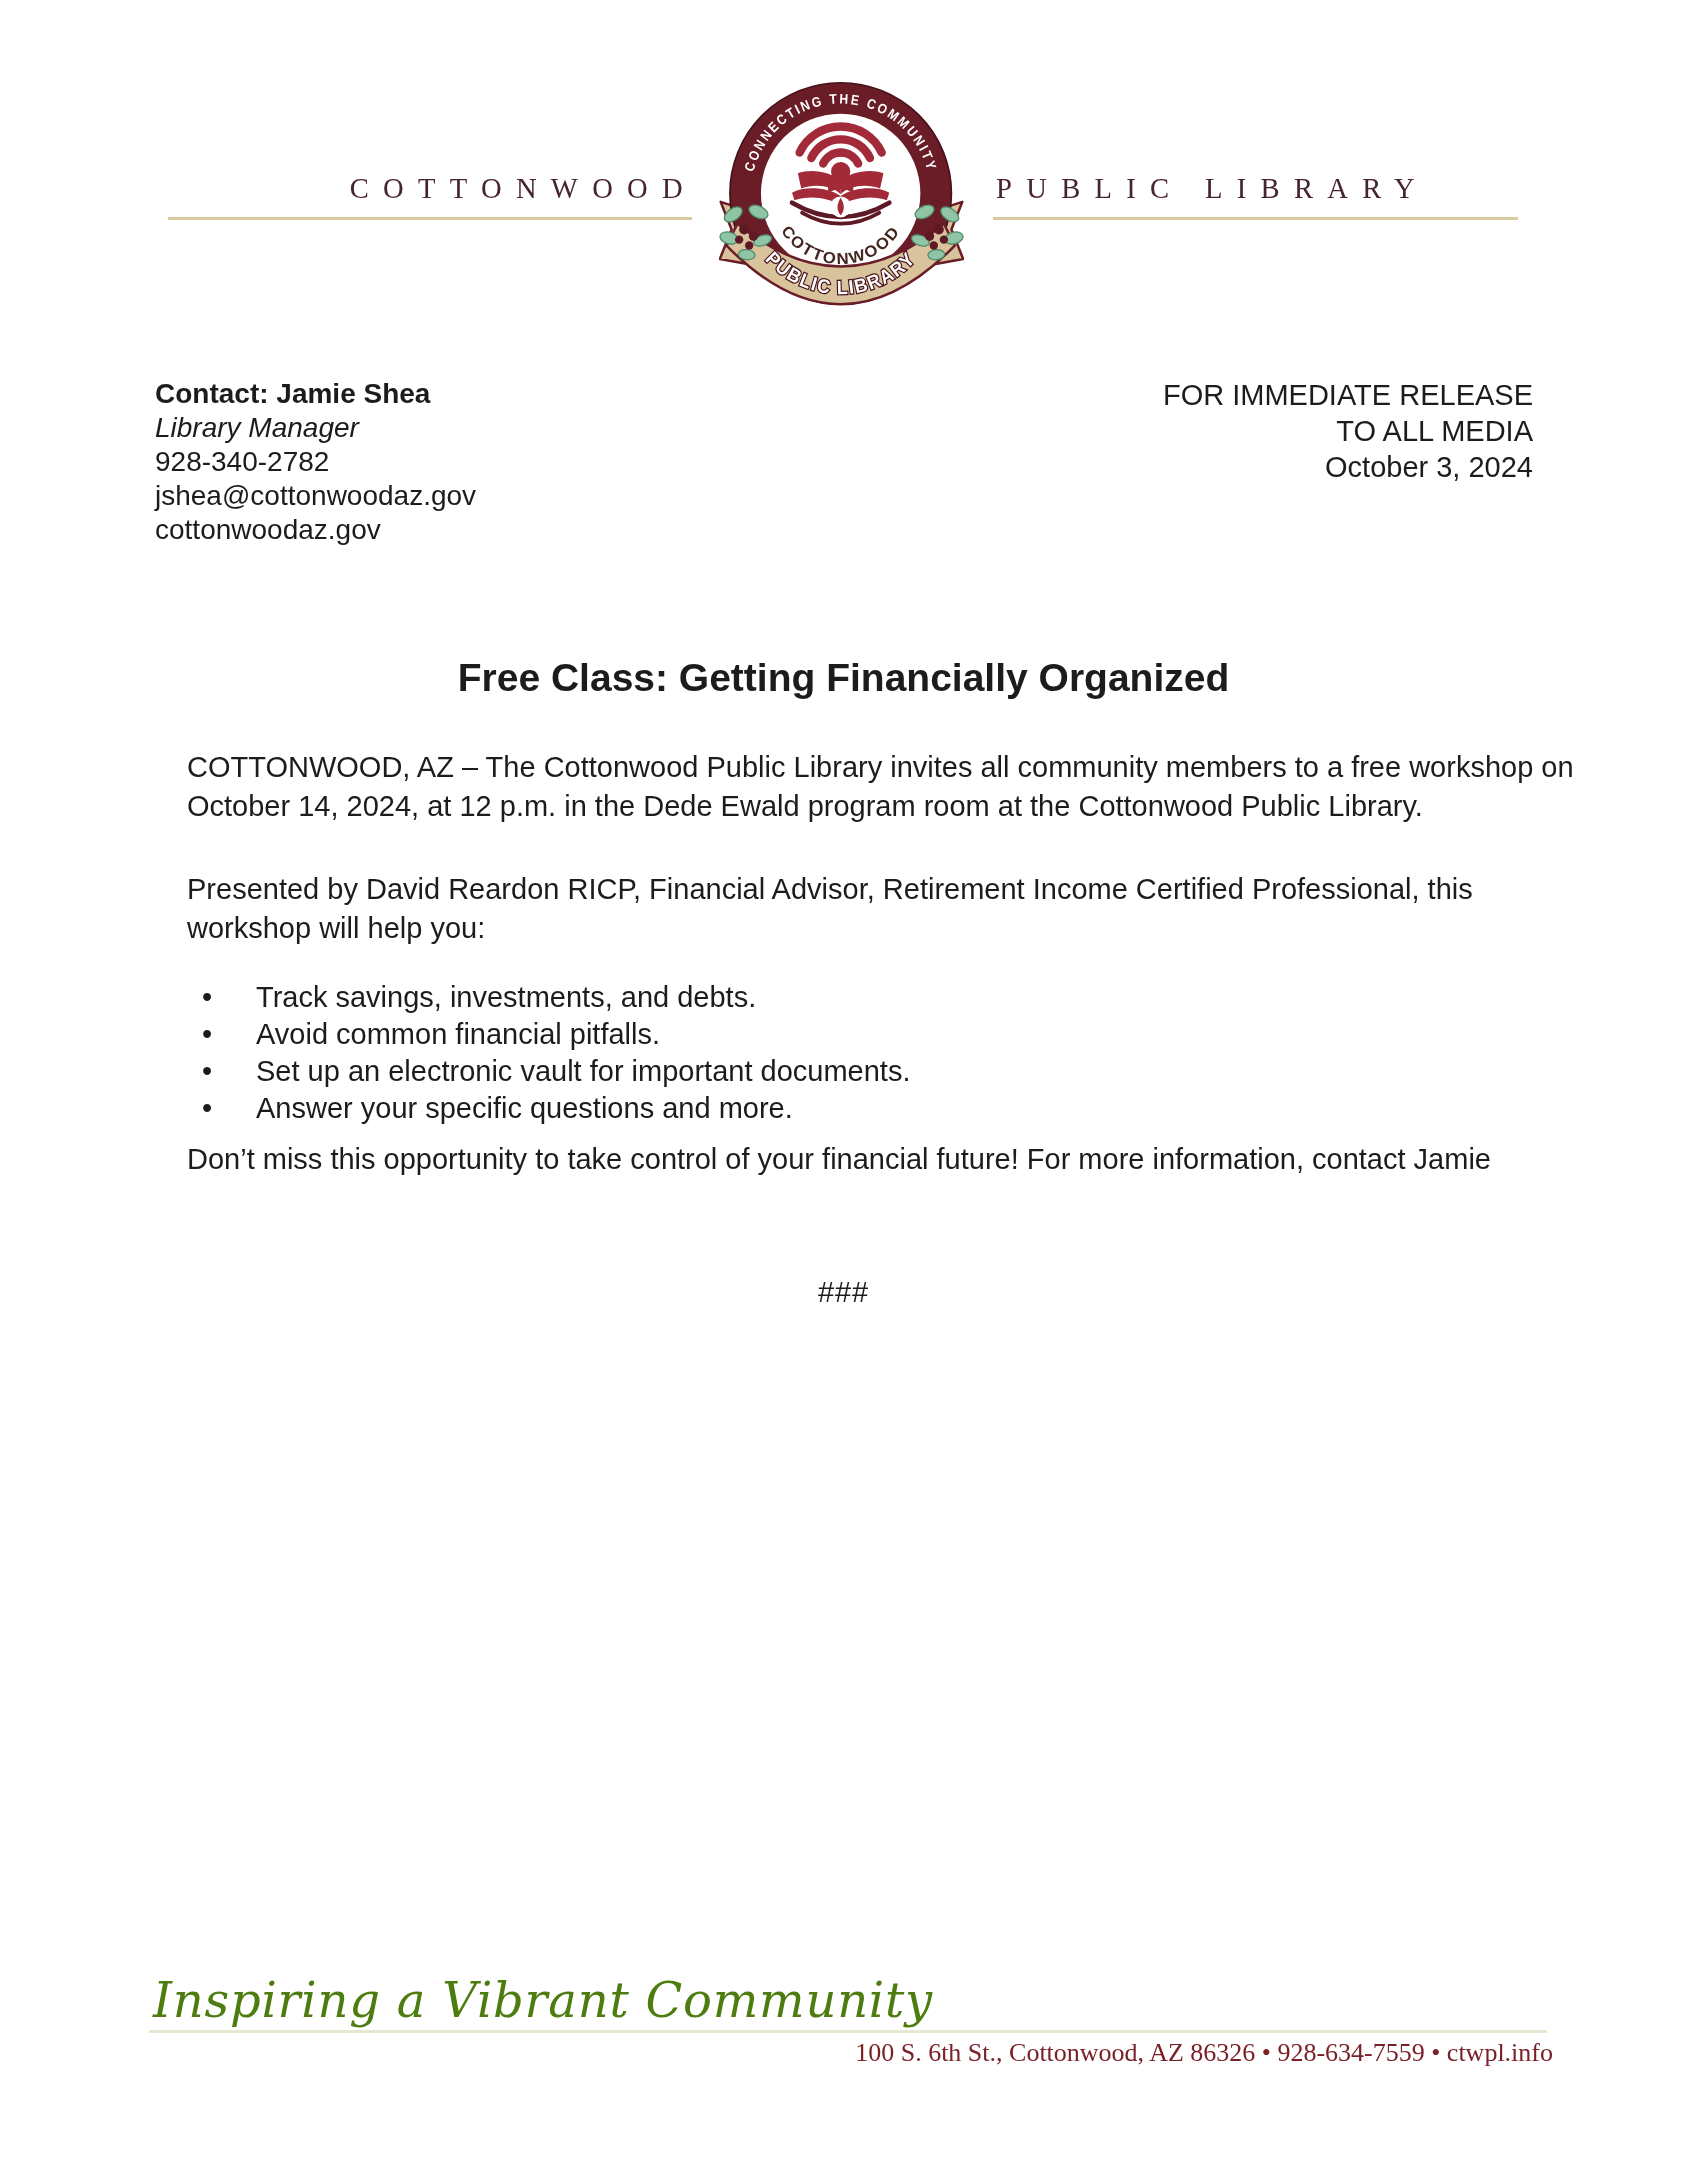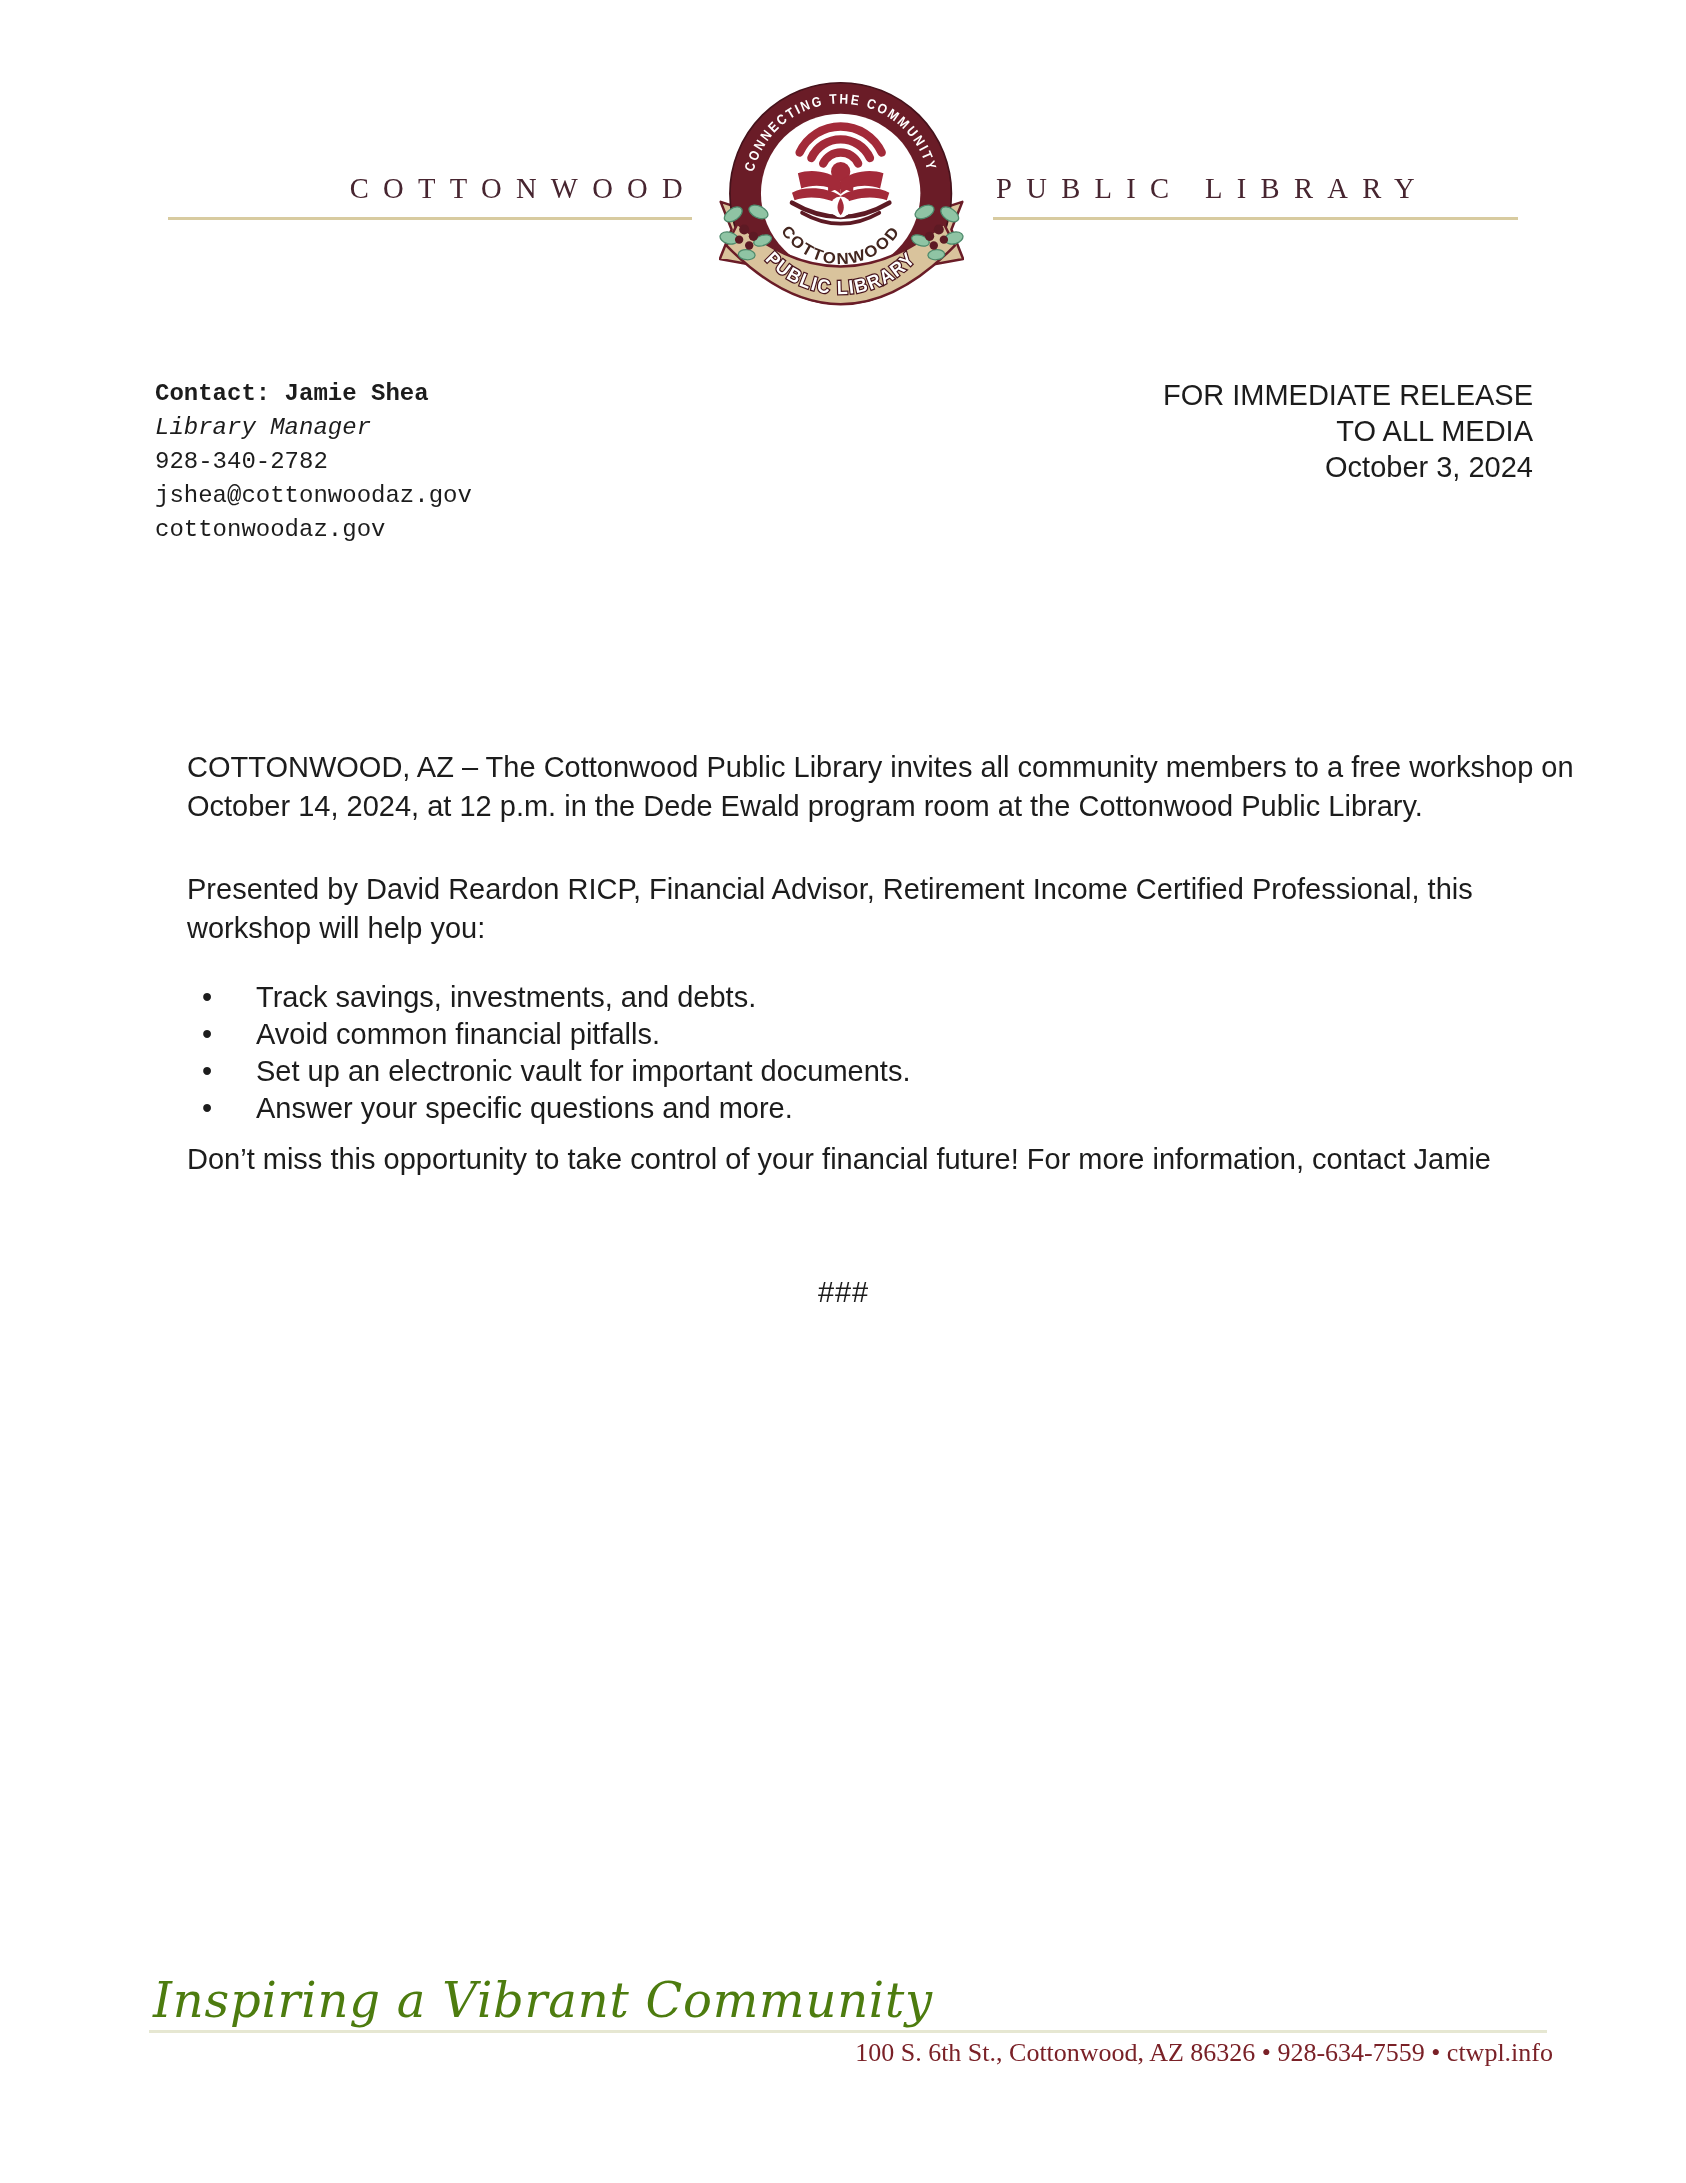--- a/index.html
+++ b/index.html
@@ -10,21 +10,21 @@
   .wordmark{position:absolute;top:173px;font-family:"Liberation Serif",serif;
             font-size:28.6px;letter-spacing:14.3px;color:#472530;white-space:nowrap;}
   #wm-left{left:155px;width:542px;text-align:right;}
   #wm-right{left:996px;}
   .hline{position:absolute;top:217px;height:3.4px;background:#d8cba0;}
   #hline-left{left:168px;width:524px;}
   #hline-right{left:993px;width:525px;}
   #logo{position:absolute;left:719px;top:70px;width:245px;height:252px;}
 
   
-  .contact{position:absolute;left:155px;top:377px;font-size:24px;line-height:34px;font-family:Liberation Mono, monospace;}
+  .contact{position:absolute;left:155px;top:377px;font-size:28px;line-height:34px;}
   .contact .bold{font-weight:bold;}
   .contact .italic{font-style:italic;}
   .release{position:absolute;right:154px;top:377px;text-align:right;font-size:29px;line-height:36px;}
   .release .bold{font-weight:normal;}
 
   
   .headline{position:absolute;left:0;right:0;top:656px;text-align:center;
             font-size:39px;font-weight:bold;}
   .para{position:absolute;left:155px;font-size:29px;line-height:39px;white-space:nowrap;margin-left:32px;}
   #p1{top:748px;}
@@ -143,20 +143,21 @@
     <div>jshea@cottonwoodaz.gov</div>
     <div>cottonwoodaz.gov</div>
   </div>
 
   <div class="release">
     <div class="bold">FOR IMMEDIATE RELEASE</div>
     <div class="bold">TO ALL MEDIA</div>
     <div>October 3, 2024</div>
   </div>
 
+  <div class="headline">Free Class: Getting Financially Organized</div>
 
   <div class="para" id="p1">
     <div>COTTONWOOD, AZ – The Cottonwood Public Library invites all community members to a free workshop on</div>
     <div>October 14, 2024, at 12 p.m. in the Dede Ewald program room at the Cottonwood Public Library.</div>
   </div>
 
   <div class="para" id="p2">
     <div>Presented by David Reardon RICP, Financial Advisor, Retirement Income Certified Professional, this</div>
     <div>workshop will help you:</div>
   </div>

